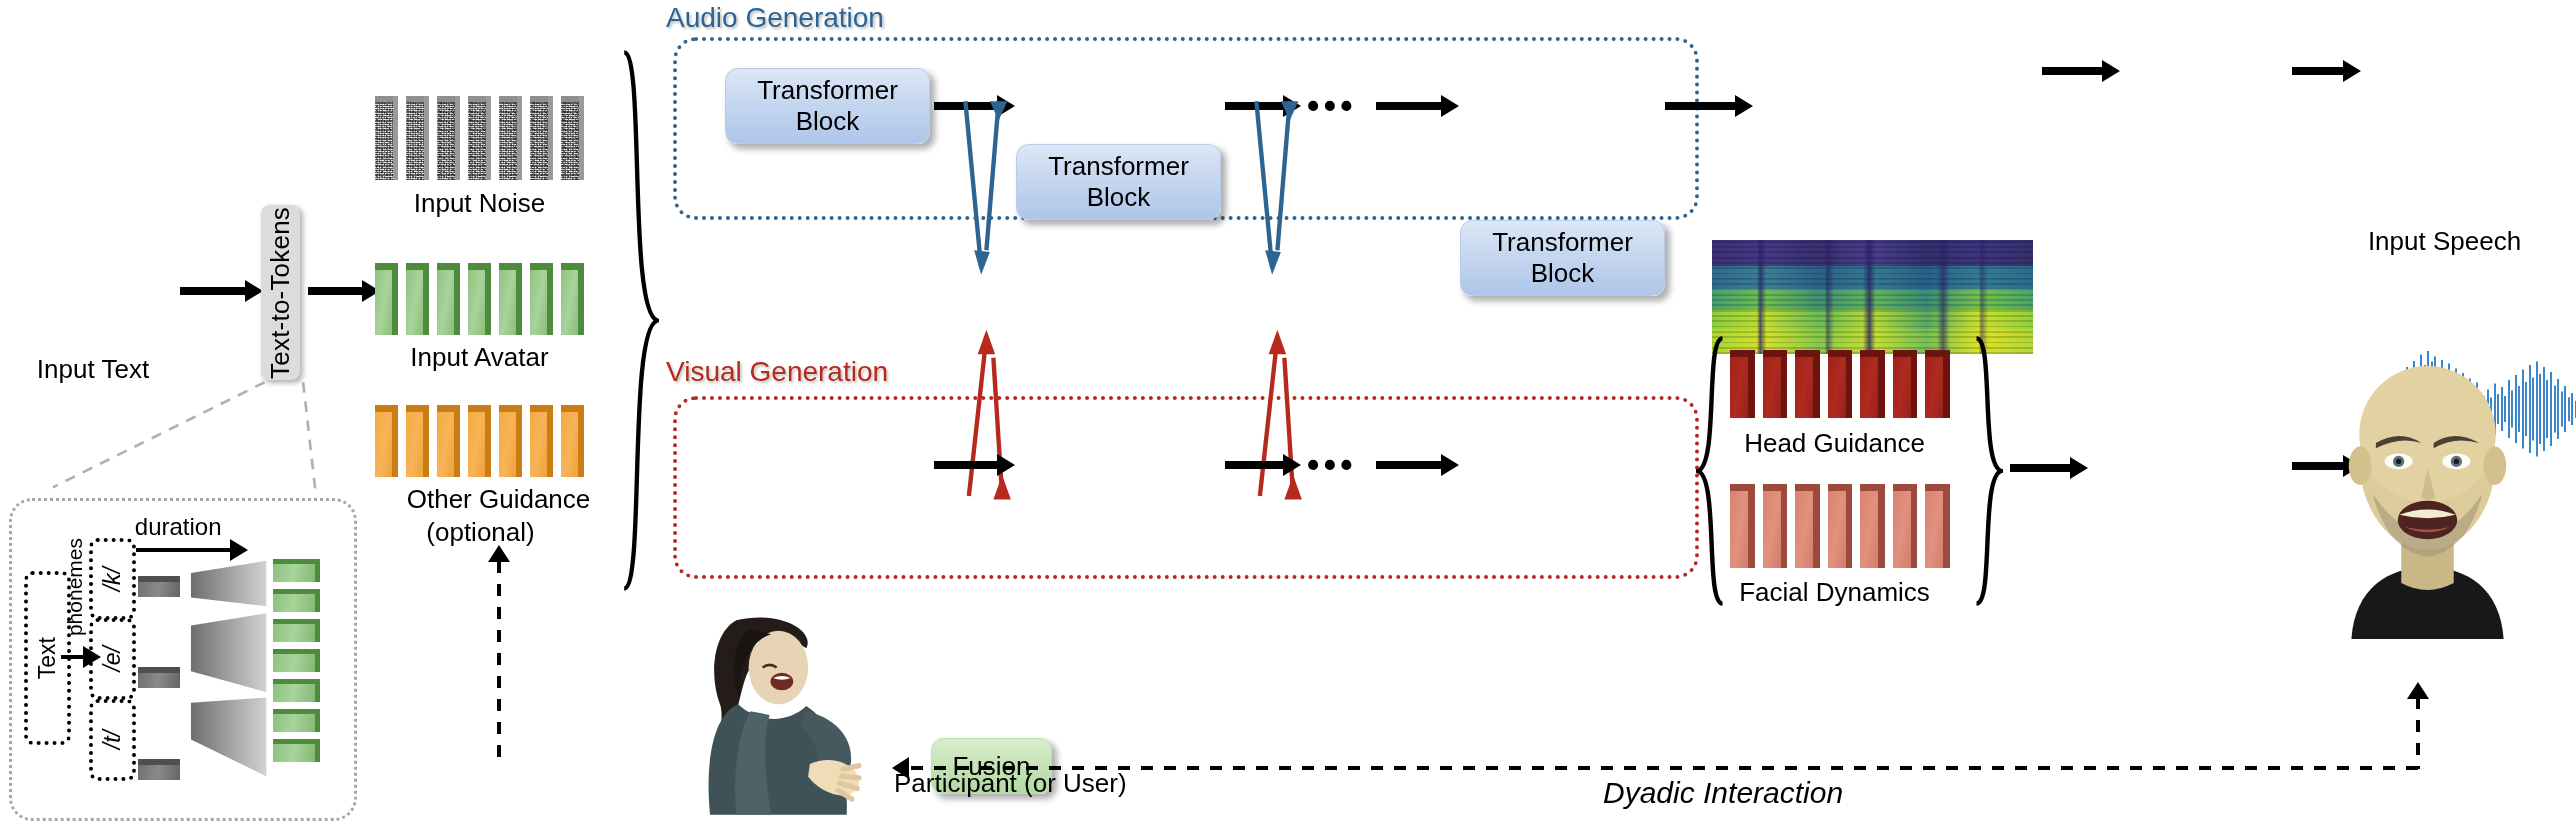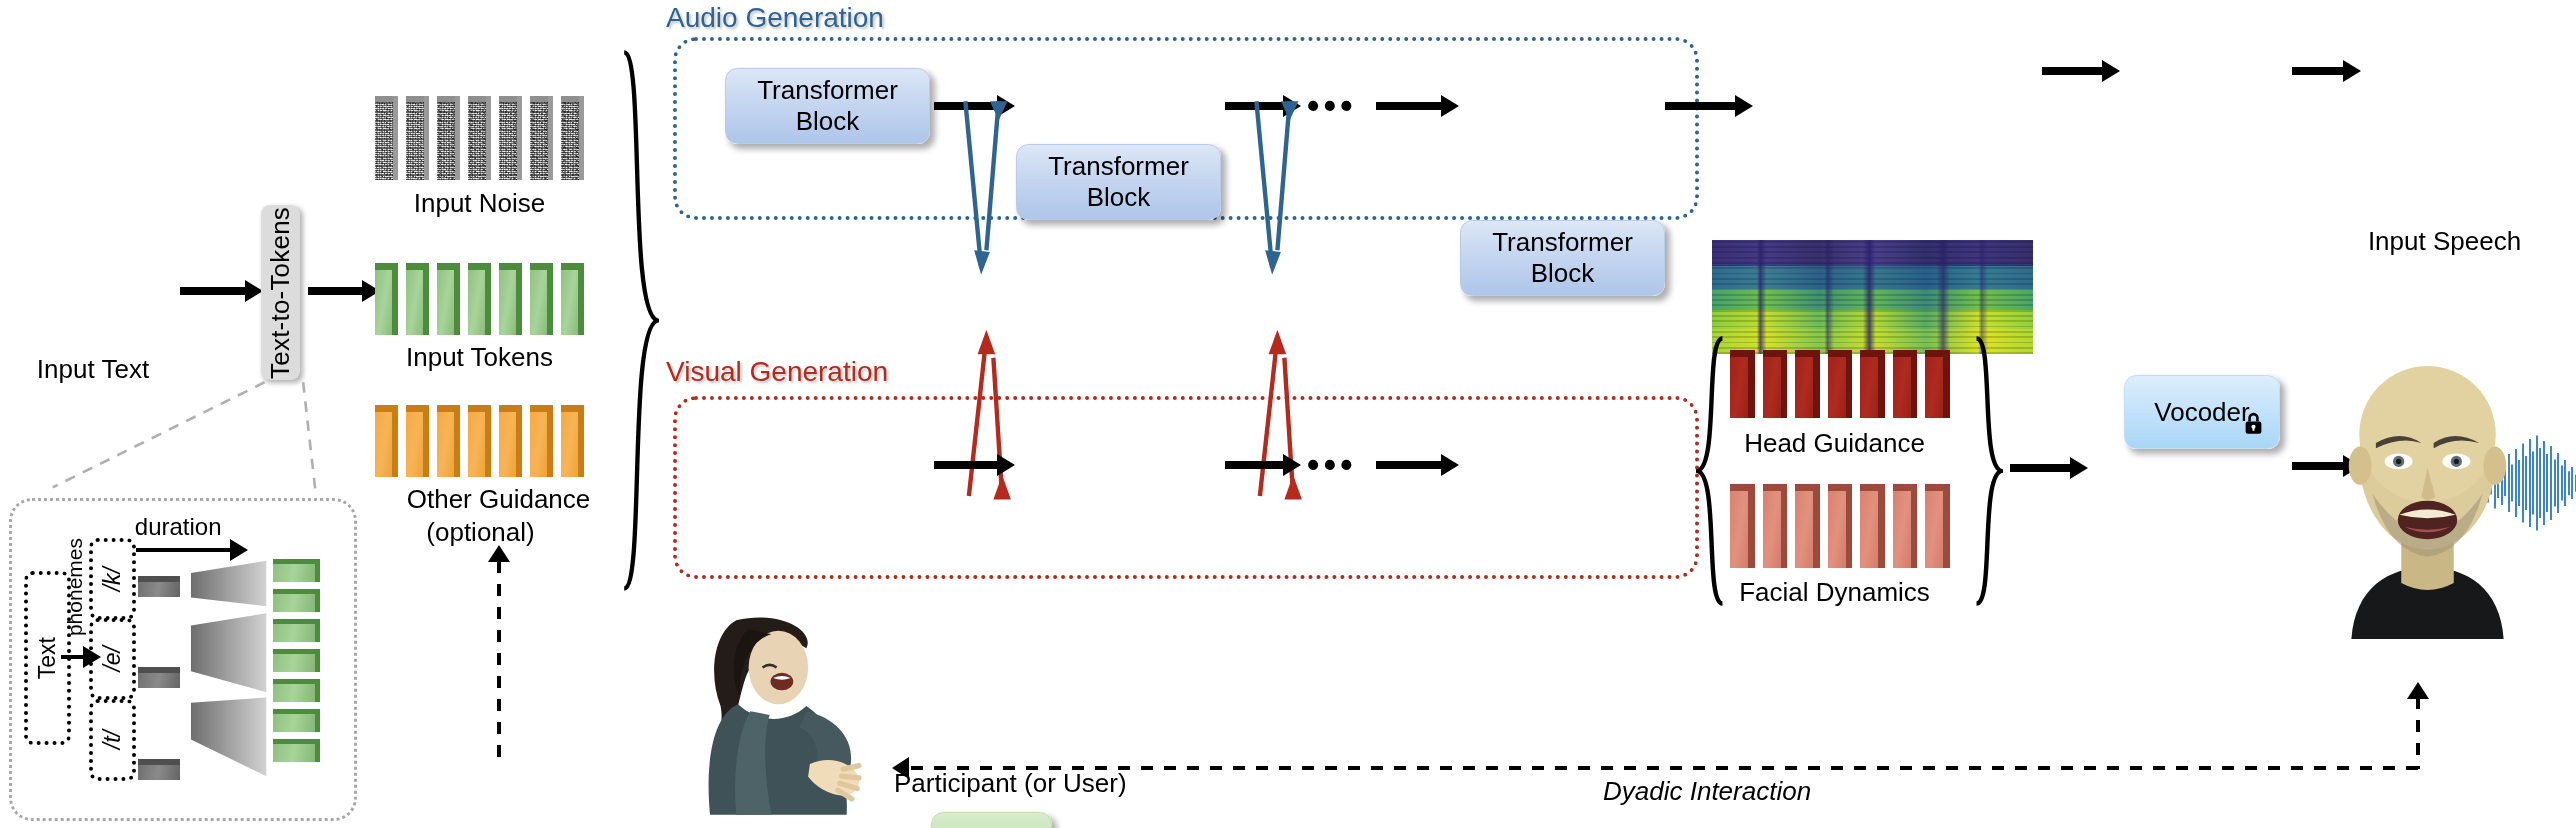--- a/index.html
+++ b/index.html
@@ -106,21 +106,21 @@
   .vtxt.ital{font-style:italic;}
   .grayblock{background:linear-gradient(100deg,#6f6f6f 0%,#8a8a8a 50%,#636363 100%);position:relative;}
   .grayblock .gt{position:absolute;left:0;top:0;width:100%;height:6.1px;background:#4f4f4f;}
 
   
   .avatar-wrap{position:absolute;}
   .dashline{position:absolute;background:repeating-linear-gradient(90deg,#000 0 12.3px,transparent 12.3px 23px);height:4.4px;}
   .dashline-v{position:absolute;background:repeating-linear-gradient(180deg,#000 0 12.3px,transparent 12.3px 23px);width:4.4px;}
   .arrowhead-left{position:absolute;border-right:17.5px solid #000;border-top:11.4px solid transparent;border-bottom:11.4px solid transparent;}
   .arrowhead-up{position:absolute;border-bottom:17.5px solid #000;border-left:11.4px solid transparent;border-right:11.4px solid transparent;}
-  .italic-cap{font-style:italic;font-size:26px;white-space:nowrap;}
+  .italic-cap{font-style:italic;font-size:30px;white-space:nowrap;}
 </style>
 </head>
 <body>
 
 <div id="stage">
 
   <div class="abs lbl" style="left:16px;top:354px;width:154px;">Input Text</div>
 
   <div class="harrow" style="left:180px;top:287px;width:65px;"></div>
 
@@ -199,21 +199,21 @@
         <div class="face"></div>
         <div class="top" style="height:7px;"></div>
         <div class="side" style="width:6.1px;"></div>
       </div>
     <div class="bar g" style="width:23px;height:72px;">
         <div class="face"></div>
         <div class="top" style="height:7px;"></div>
         <div class="side" style="width:6.1px;"></div>
       </div>
   </div>
-  <div class="abs lbl" style="left:357px;top:342px;width:245px;">Input Tokens</div>
+  <div class="abs lbl" style="left:357px;top:342px;width:245px;">Input Avatar</div>
 
   <div class="abs stack" style="left:375px;top:405px;">
     <div class="bar o" style="width:23px;height:72px;">
         <div class="face"></div>
         <div class="top" style="height:7px;"></div>
         <div class="side" style="width:6.1px;"></div>
       </div>
     <div class="bar o" style="width:23px;height:72px;">
         <div class="face"></div>
         <div class="top" style="height:7px;"></div>
@@ -294,31 +294,20 @@
       background:
       linear-gradient(90deg,transparent 14%,rgba(40,30,100,.72) 15%,transparent 17%,
       transparent 35%,rgba(40,30,100,.55) 36%,transparent 38%,
       transparent 47%,rgba(40,30,100,.78) 49%,transparent 51%,
       transparent 70%,rgba(40,30,100,.62) 72%,transparent 74%,
       transparent 83%,rgba(40,30,100,.5) 84%,transparent 86%);"></div>
   </div>
 
   <div class="harrow" style="left:2042px;top:67px;width:60px;"></div>
 
-  <div class="abs rbox vocoder" style="left:2124px;top:33px;width:154px;height:72px;">
-    <span>Vocoder</span>
-    <span class="lock">
-      <svg width="23" height="24.5" viewBox="0 0 26 28">
-          <path d="M7 12V8a6 6 0 0 1 12 0v4h-3V8a3 3 0 0 0-6 0v4z" fill="#000"></path>
-          <rect x="4" y="12" width="18" height="14" rx="2.5" fill="#000"></rect>
-          <circle cx="13" cy="18" r="2.4" fill="#fff"></circle>
-          <rect x="11.9" y="18" width="2.2" height="4.6" fill="#fff"></rect>
-        </svg>
-    </span>
-  </div>
 
   <div class="harrow" style="left:2292px;top:67px;width:51px;"></div>
 
   <div class="abs wave" style="left:2366px;top:8.8px;width:210px;height:117px;">
     <i style="left:1.8px;height:16px;"></i>
       <i style="left:5.3px;height:26px;"></i>
       <i style="left:8.8px;height:21px;"></i>
     <i style="left:12.3px;height:40px;"></i>
       <i style="left:16px;height:30px;"></i>
       <i style="left:19px;height:51px;"></i>

